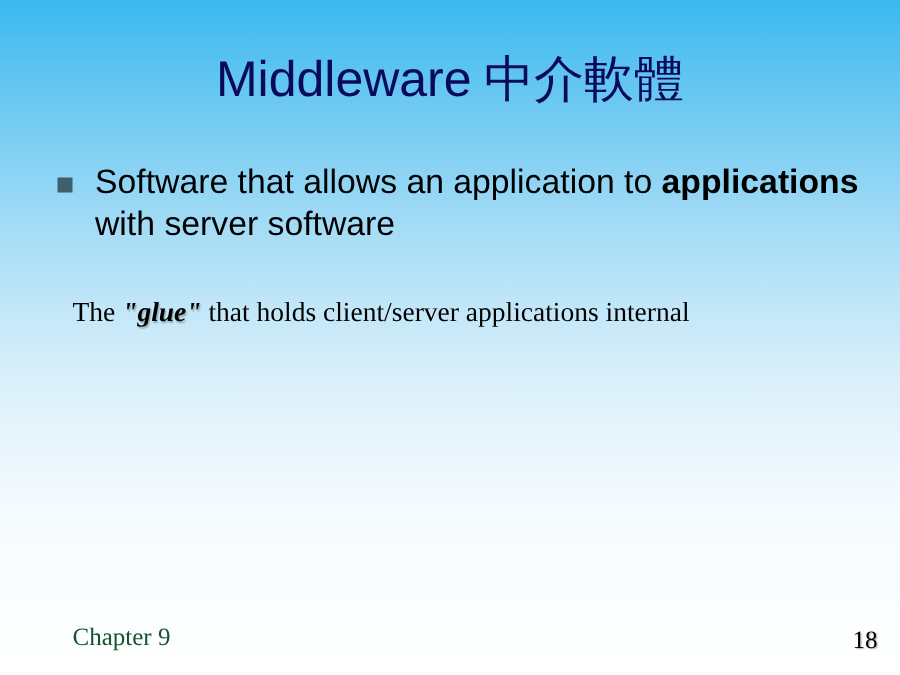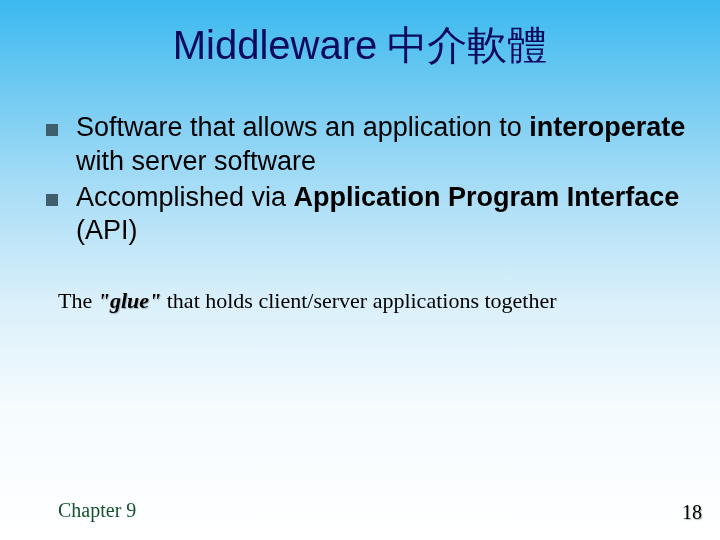--- a/index.html
+++ b/index.html
@@ -12,21 +12,21 @@
     height: 540px;
     background: linear-gradient(to bottom, #3bb9f0 0%, #6bc8f2 15%, #a8ddf6 35%, #d8effa 55%, #f5fbfe 75%, #ffffff 100%);
     font-family: "Times New Roman", serif;
     position: relative;
     overflow: hidden;
   }
   .title {
     text-align: center;
     font-size: 40px;
     color: #0a0a5a;
-    padding-top: 18px;
+    padding-top: 36px;
   }
   .title-en {
     font-family: Verdana, Geneva, sans-serif;
   }
   .title-zh {
     font-family: "Microsoft JhengHei", "PMingLiU", serif;
   }
   .bullets {
     margin-top: 38px;
     padding-left: 46px;
@@ -89,29 +89,23 @@
 
 <div class="title">
   <span class="title-en">Middleware</span>
   <span class="title-zh">中介軟體</span>
 </div>
 
 <div class="bullets">
   <div class="bullet-item">
     <div class="bullet-marker"></div>
     <div class="bullet-text">
-      <span>Software that allows an application to </span><span class="bold">interoperate</span><span> with server software</span>
-    </div>
-  </div>
-  <div class="bullet-item">
-    <div class="bullet-marker"></div>
-    <div class="bullet-text">
-      <span>Accomplished via </span><span class="bold">Application Program Interface</span><span> (API)</span>
+      <span>Software that allows an application to </span><span class="bold">applications</span><span> with server software</span>
     </div>
   </div>
 </div>
 
 <div class="tagline">
-  <span>The </span><span class="glue">"glue"</span><span> that holds client/server applications together</span>
+  <span>The </span><span class="glue">"glue"</span><span> that holds client/server applications internal</span>
 </div>
 
 <div class="footer-left">Chapter 9</div>
 <div class="footer-right">18</div>
 
 </body></html>

